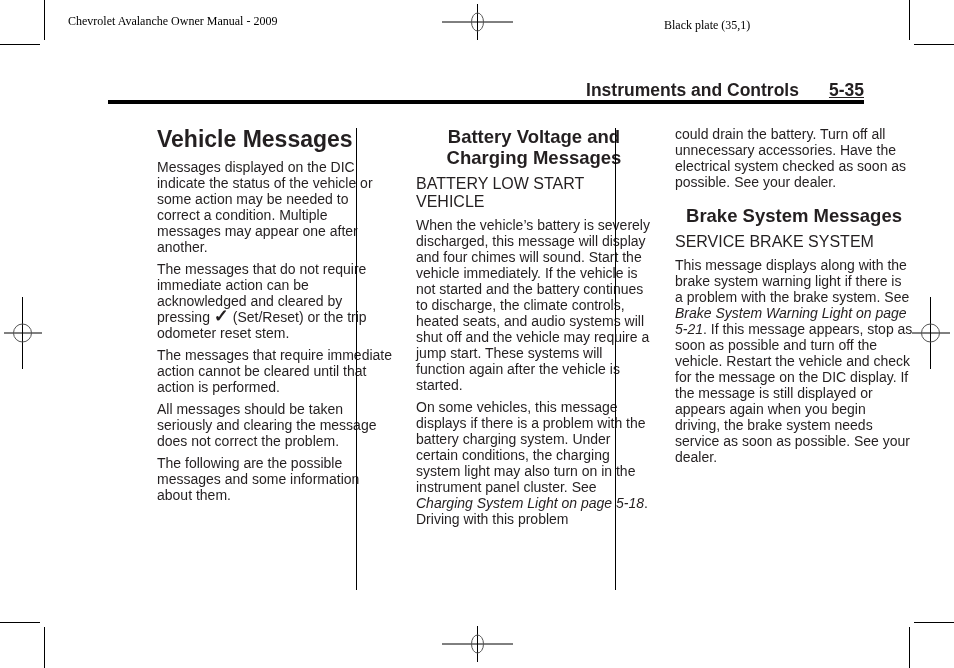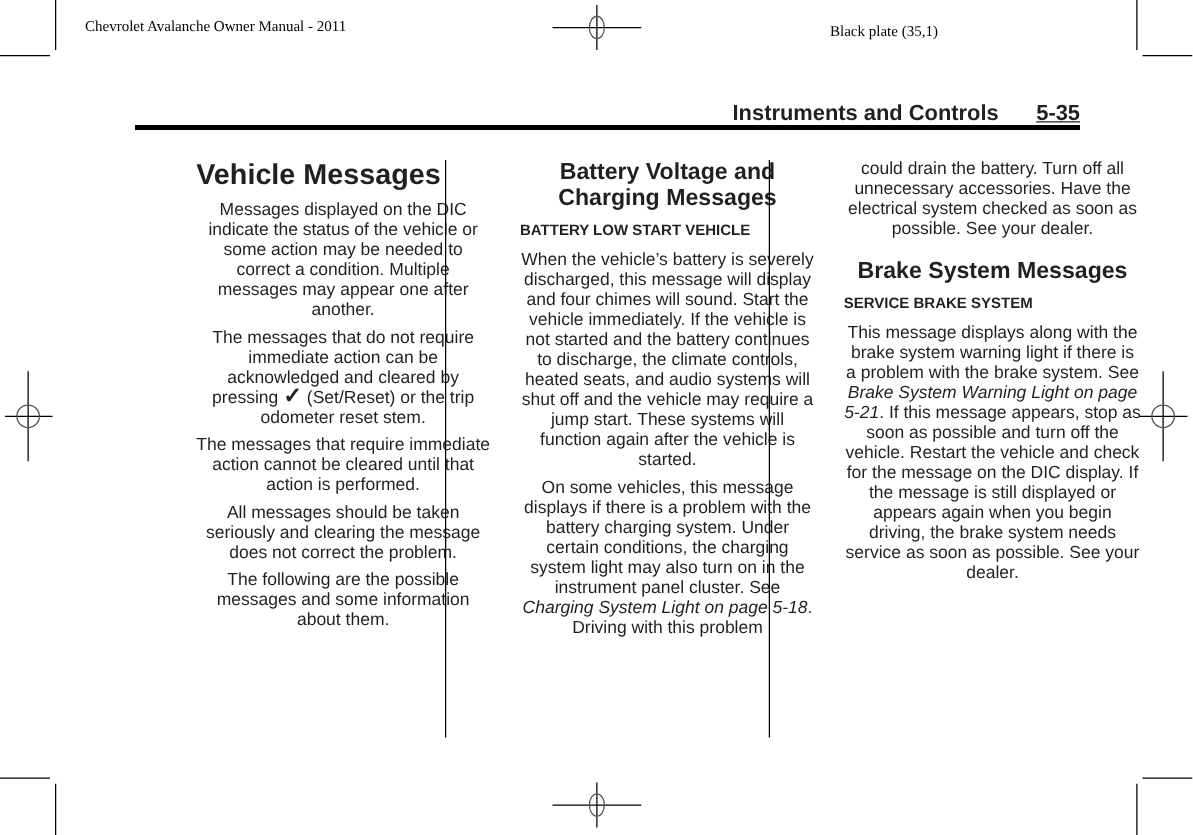--- a/index.html
+++ b/index.html
@@ -4,24 +4,24 @@
 <style>
   html, body { margin: 0; padding: 0; background: #ffffff; }
   body { width: 954px; height: 668px; position: relative; overflow: hidden;
          font-family: "Liberation Sans", sans-serif; color: #231f20; }
   .line { position: absolute; background: #000; }
   .plate-text { position: absolute; font-family: "Liberation Serif", serif; font-size: 12px; color: #000; top: 14px; }
   .header-right { position: absolute; top: 80px; right: 90px; font-weight: bold; font-size: 17.5px; white-space: nowrap; }
   .header-right .pg { margin-left: 30px; text-decoration: underline; }
   .rule { position: absolute; left: 108px; top: 100px; width: 756px; height: 4px; background: #000; }
   .col { position: absolute; top: 126px; font-size: 14px; line-height: 16px; margin-left: 48px; }
-  .col p { margin: 0 0 6px 0; text-align: center; }
+  .col p { margin: 0 0 6px 0; }
   h1.title { font-size: 23px; font-weight: bold; margin: 0 0 7px 0; line-height: 26px; }
   h2.sec { font-size: 18.5px; font-weight: bold; margin: 0 0 7px 0; line-height: 21px; text-align: center; }
-  h3.sub { font-size: 12px; font-weight: bold; margin: 0 0 6px 0; line-height: 18px; }
+  h3.sub { font-size: 16px; font-weight: normal; margin: 0 0 6px 0; line-height: 18px; }
   .vdiv { position: absolute; width: 1px; background: #000; }
   .check { font-size: 18px; line-height: 14px; font-weight: bold; }
   em { font-style: italic; }
   svg { position: absolute; overflow: visible; }
 </style>
 </head>
 <body>
 
 <div class="line" style="left:44px;top:0;width:1px;height:40px;"></div>
 <div class="line" style="left:0;top:44px;width:40px;height:1px;"></div>
@@ -46,21 +46,21 @@
   <line x1="0" y1="36" x2="38" y2="36" stroke="#000" stroke-width="1"></line>
   <line x1="18.5" y1="0" x2="18.5" y2="72" stroke="#000" stroke-width="1"></line>
   <circle cx="18.5" cy="36" r="9" fill="none" stroke="#555" stroke-width="1"></circle>
 </svg>
 <svg style="left:912px;top:297px;" width="40" height="74">
   <line x1="0" y1="36" x2="38" y2="36" stroke="#000" stroke-width="1"></line>
   <line x1="18.5" y1="0" x2="18.5" y2="72" stroke="#000" stroke-width="1"></line>
   <circle cx="18.5" cy="36" r="9" fill="none" stroke="#555" stroke-width="1"></circle>
 </svg>
 
-<div class="plate-text" style="left:68px;">Chevrolet Avalanche Owner Manual - 2011</div>
+<div class="plate-text" style="left:68px;">Chevrolet Avalanche Owner Manual - 2009</div>
 <div class="plate-text" style="left:664px;top:18px;">Black plate (35,1)</div>
 
 <div class="header-right">
   <span>Instruments and Controls</span><span class="pg">5-35</span>
 </div>
 <div class="rule"></div>
 
 <div class="col" style="left:109px;width:235px;">
   <h1 class="title">Vehicle Messages</h1>
   <p>Messages displayed on the DIC indicate the status of the vehicle or some action may be needed to correct a condition. Multiple messages may appear one after another.</p>

